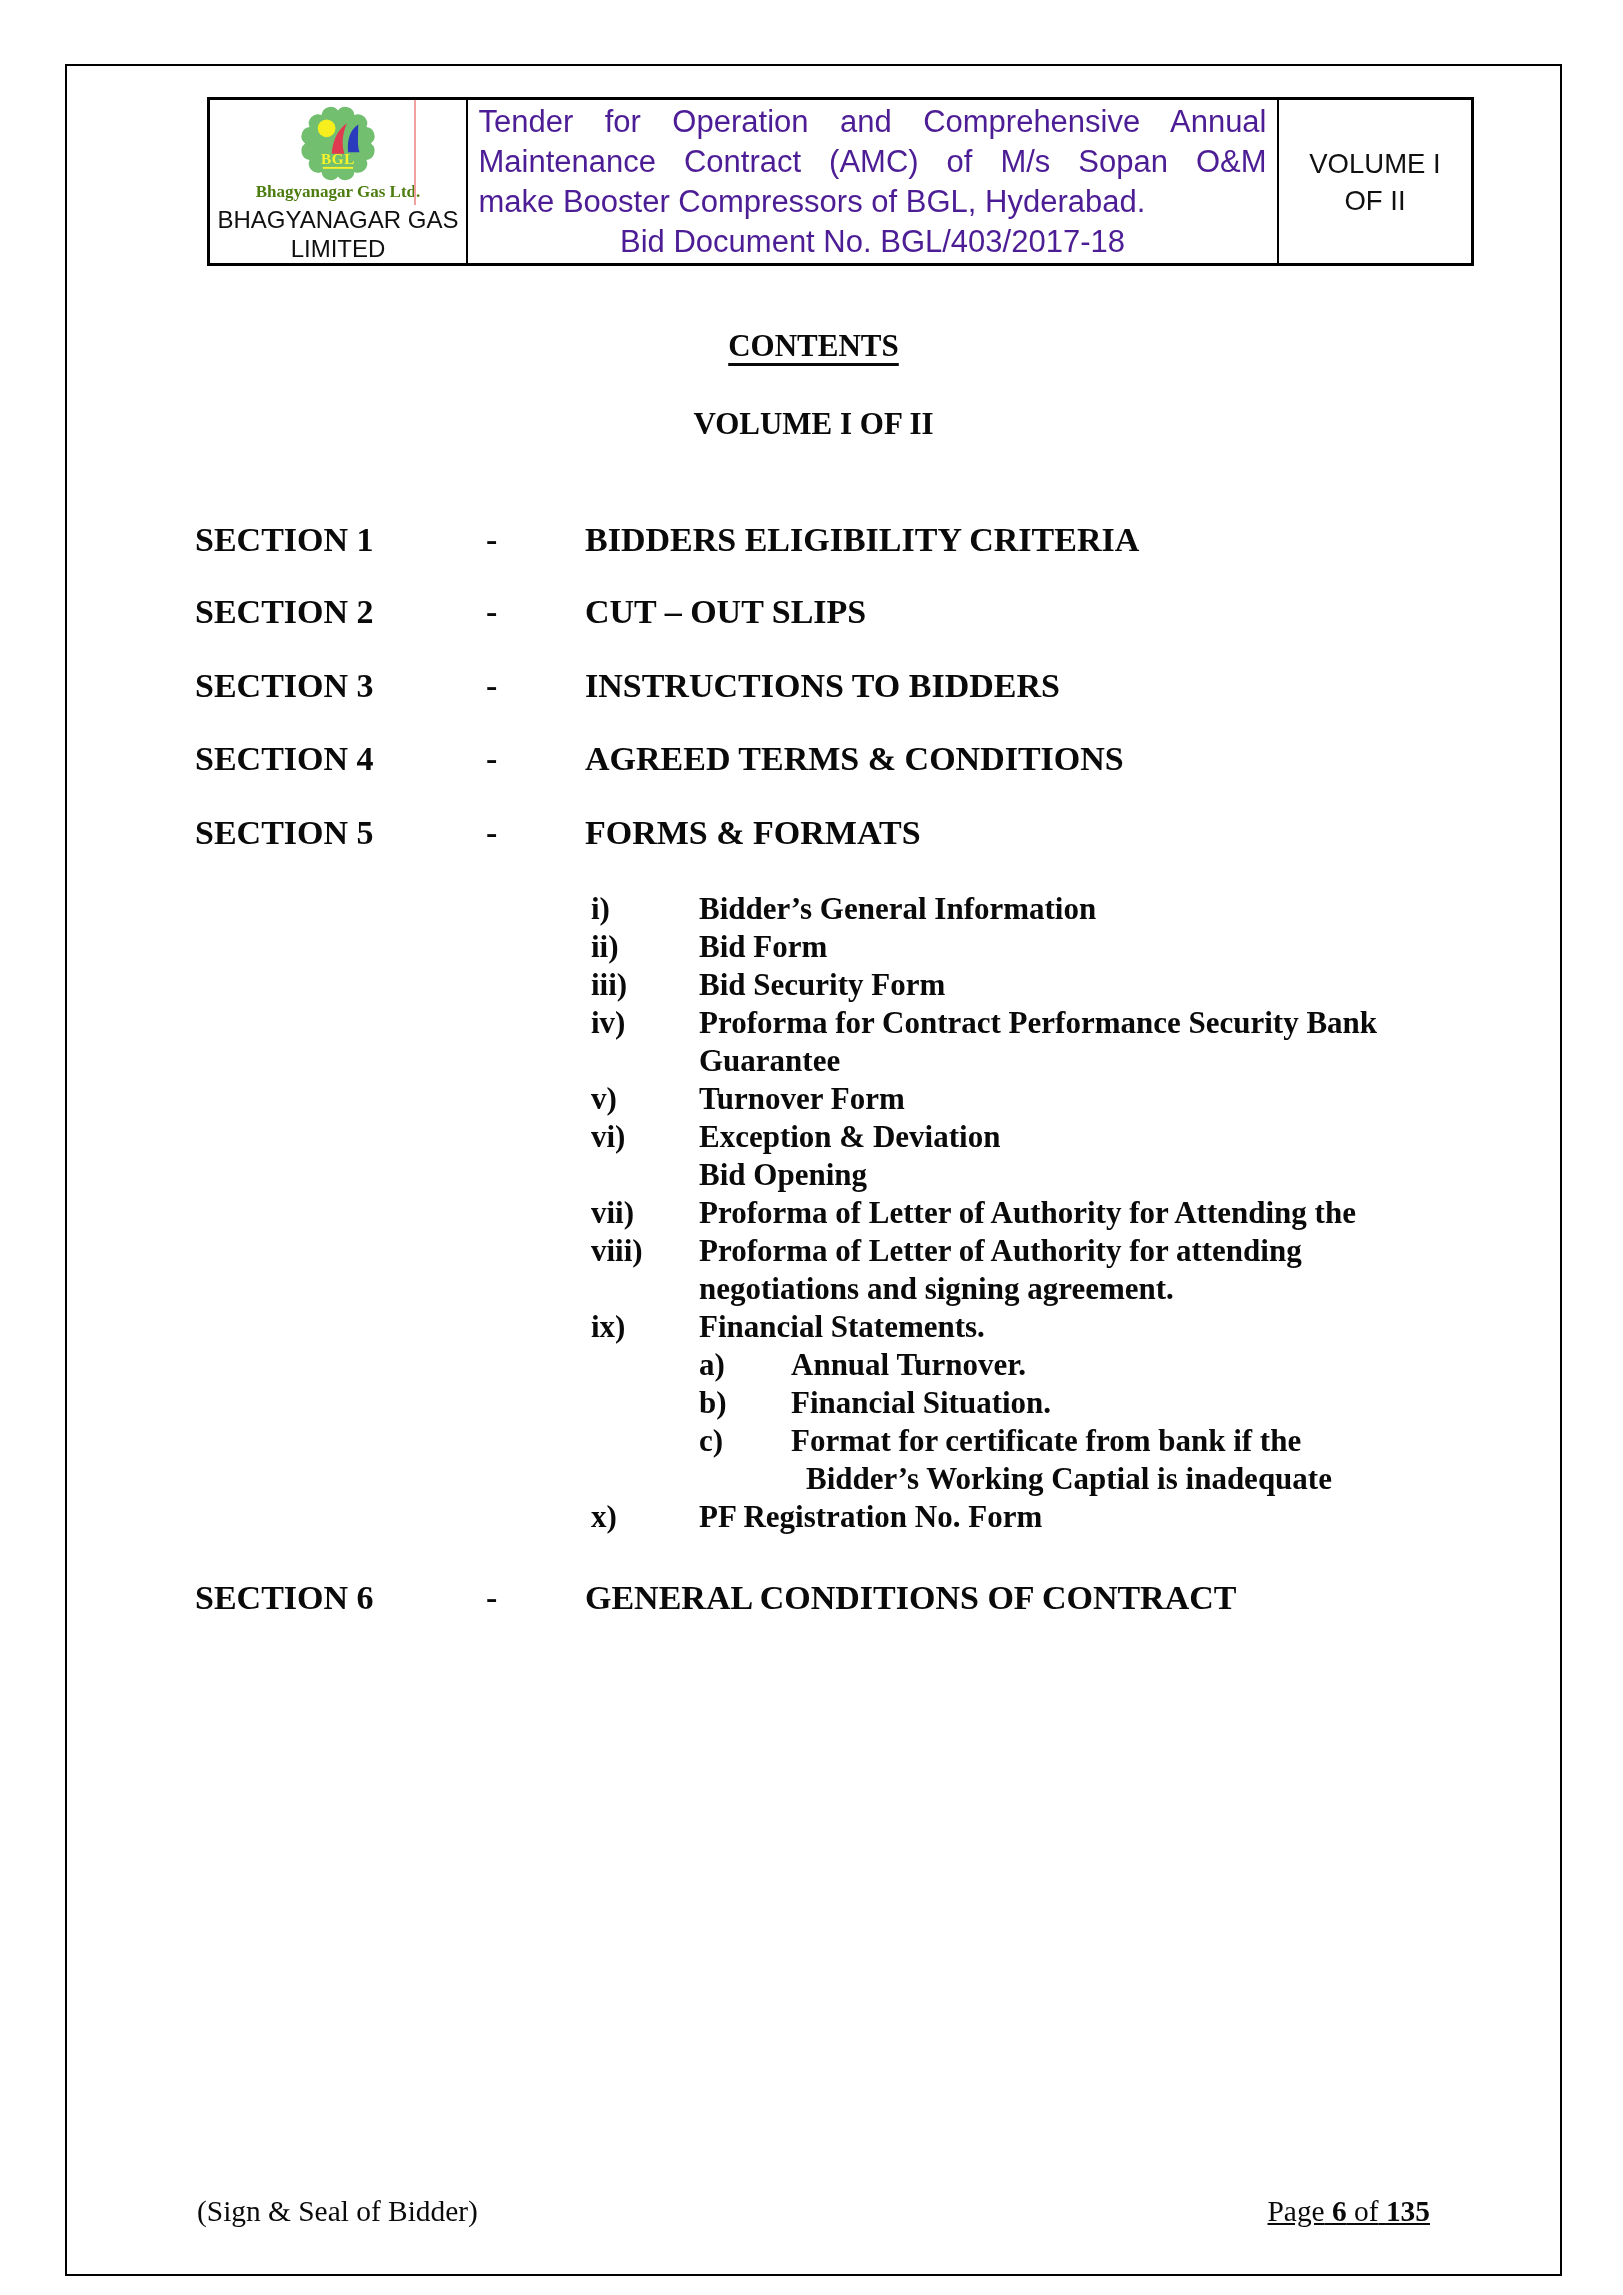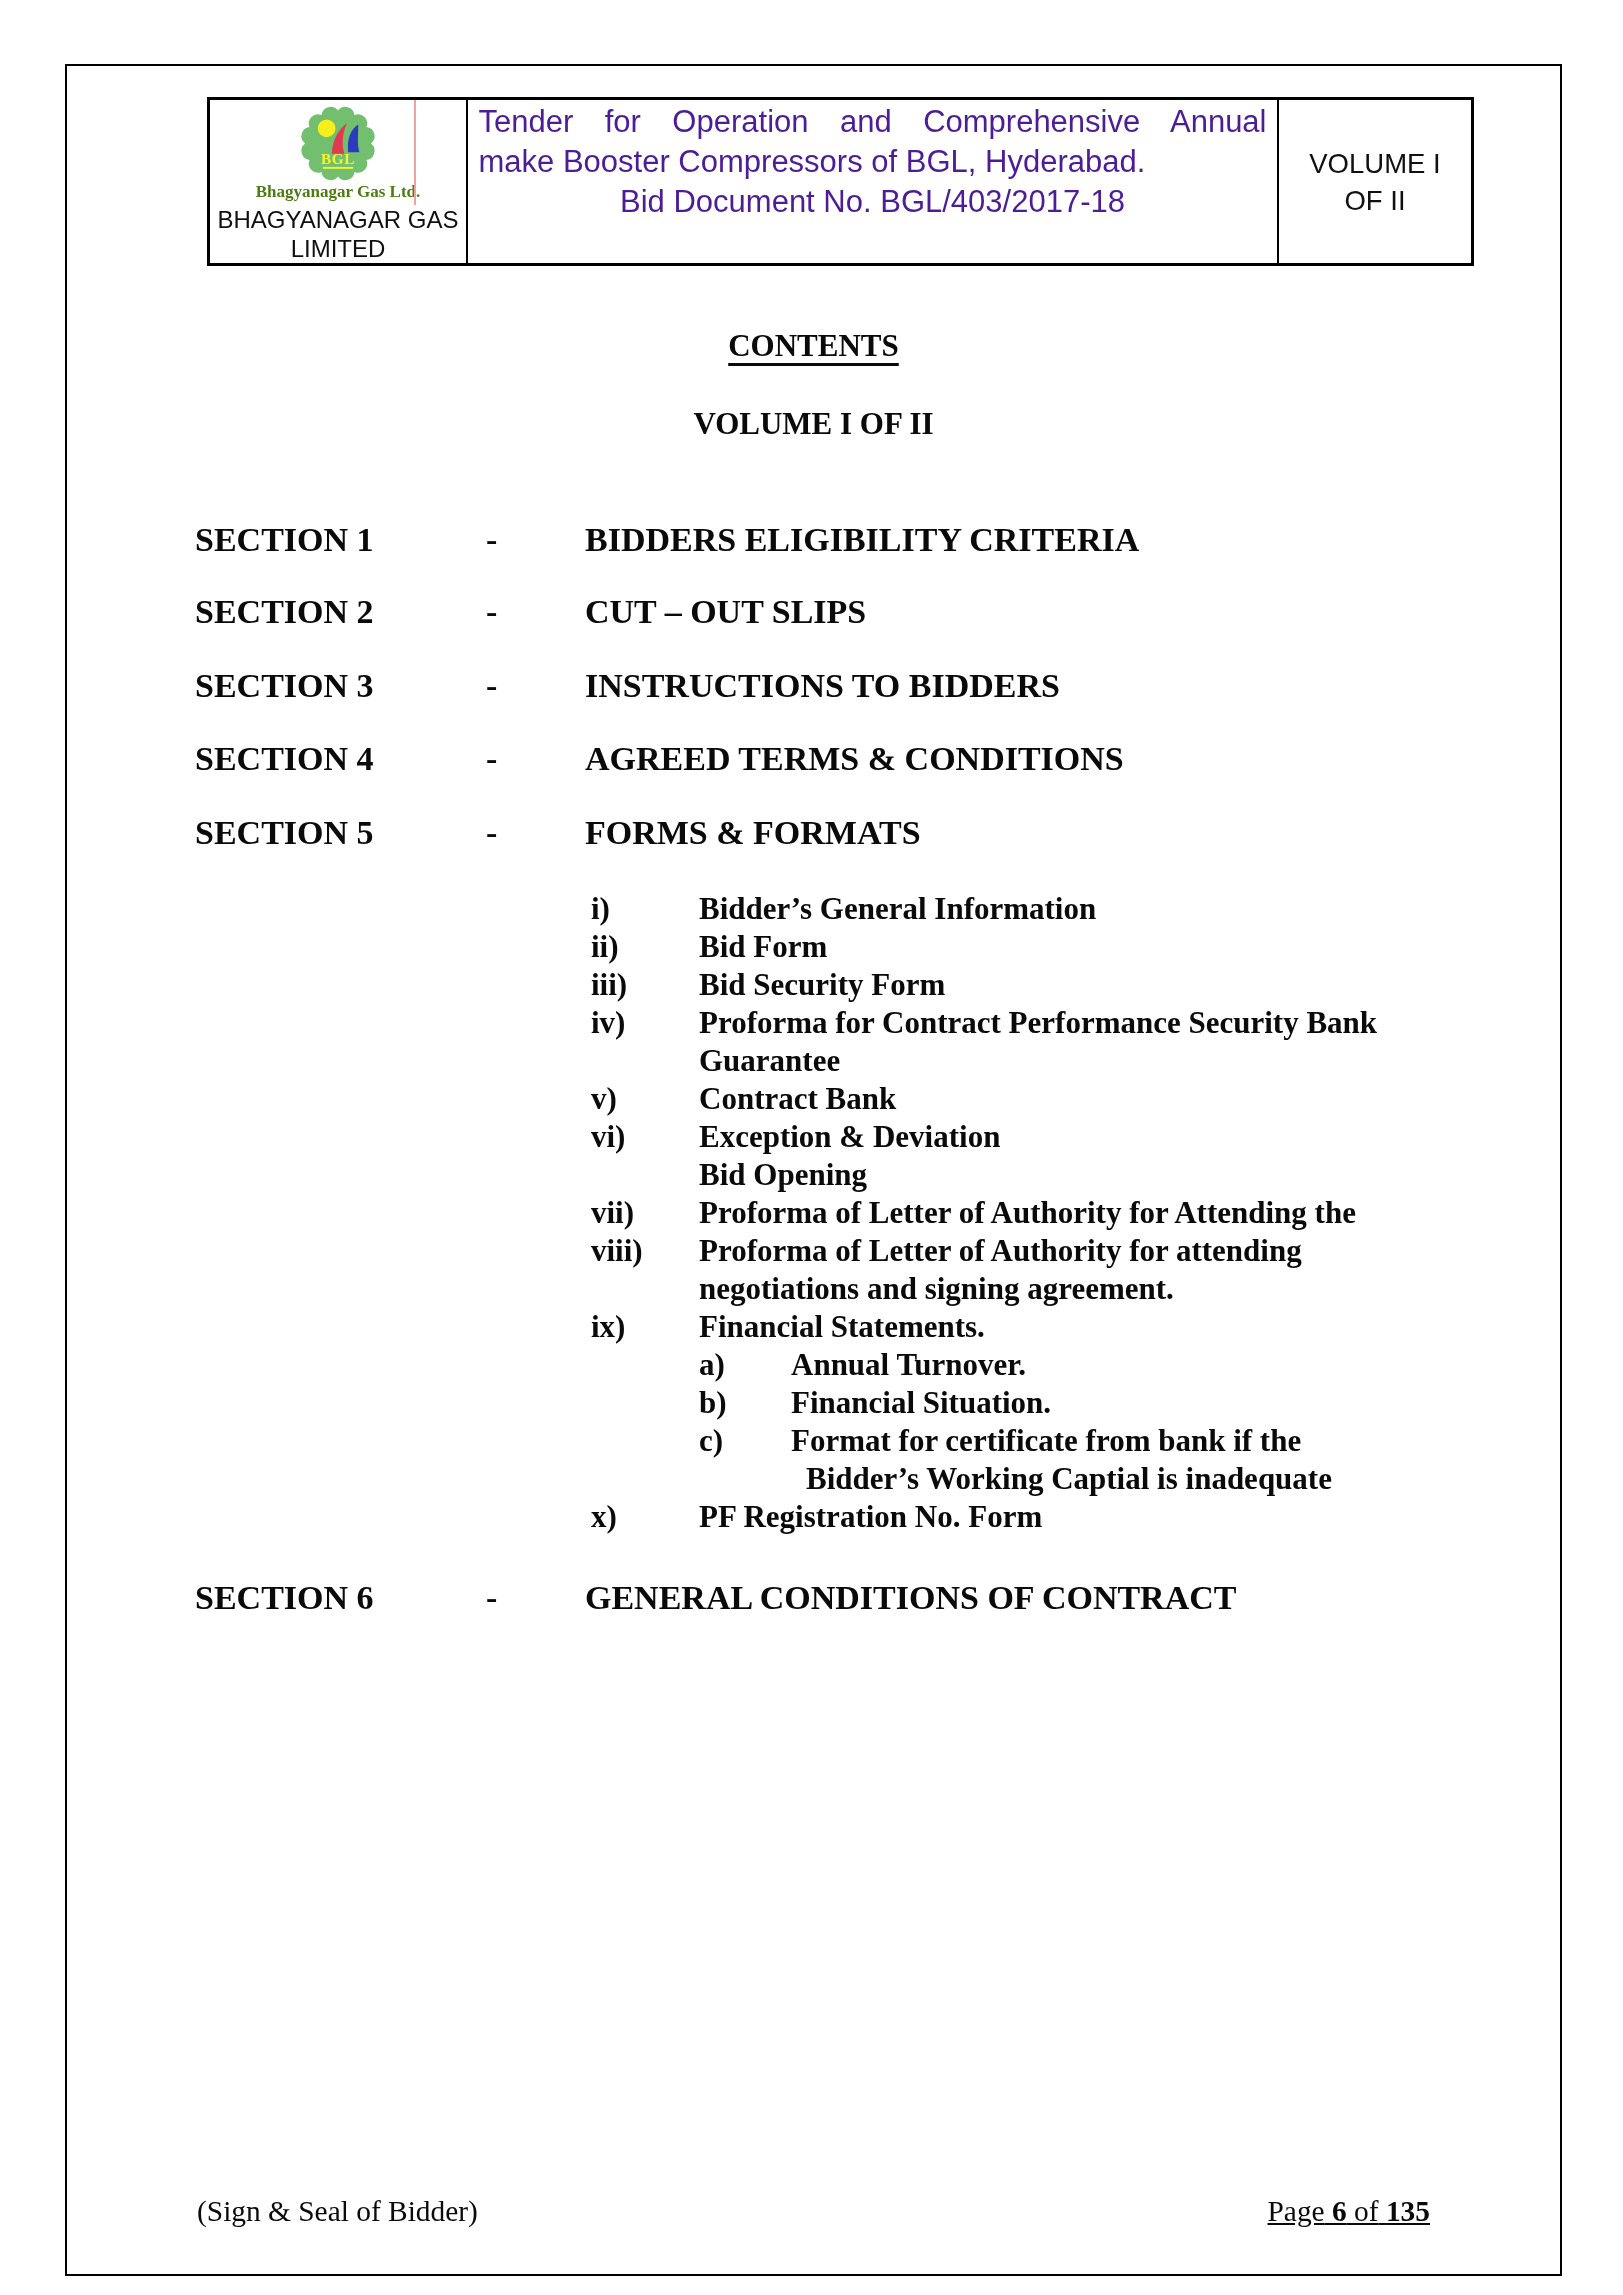--- a/index.html
+++ b/index.html
@@ -88,20 +88,21 @@
       <div class="logo-caption">Bhagyanagar Gas Ltd.</div>
       <div class="company">
         <div>BHAGYANAGAR GAS</div>
         <div>LIMITED</div>
       </div>
       <div class="scan-line"></div>
     </div>
 
     <div class="cell-title">
       <div class="tline tl-just">Tender for Operation and Comprehensive Annual</div>
+      <div class="tline tl-just">Maintenance Contract (AMC) of M/s Sopan O&amp;M</div>
       <div class="tline tl-left">make Booster Compressors of BGL, Hyderabad.</div>
       <div class="tline tl-center">Bid Document No. BGL/403/2017-18</div>
     </div>
 
     <div class="cell-volume">
       <div>VOLUME I</div>
       <div>OF II</div>
     </div>
   </div>
 
@@ -149,21 +150,21 @@
     </div>
     <div class="sline">
       <span class="n0">iv)</span>
       <span class="t0">Proforma for Contract Performance Security Bank</span>
     </div>
     <div class="sline">
       <span class="t0">Guarantee</span>
     </div>
     <div class="sline">
       <span class="n0">v)</span>
-      <span class="t0">Contract Bank</span>
+      <span class="t0">Turnover Form</span>
     </div>
     <div class="sline">
       <span class="n0">vi)</span>
       <span class="t0">Exception &amp; Deviation</span>
     </div>
     <div class="sline">
       <span class="t0">Bid Opening</span>
     </div>
     <div class="sline">
       <span class="n0">vii)</span>

